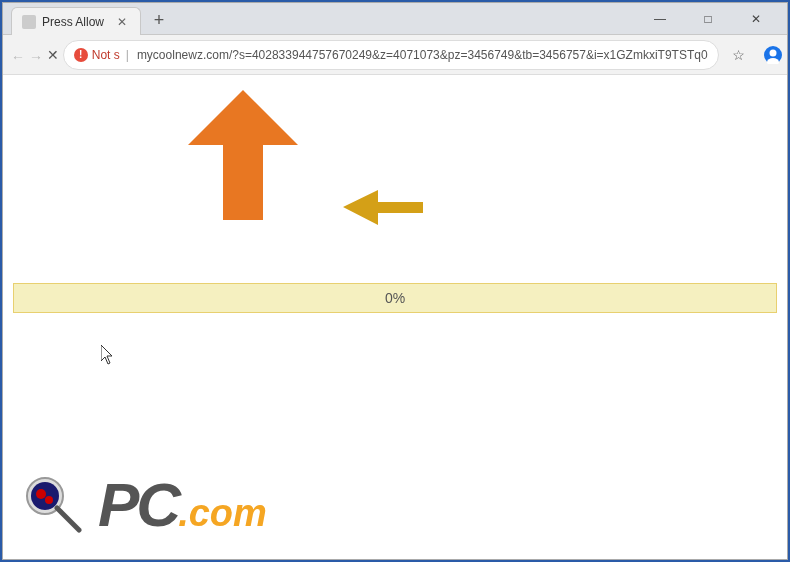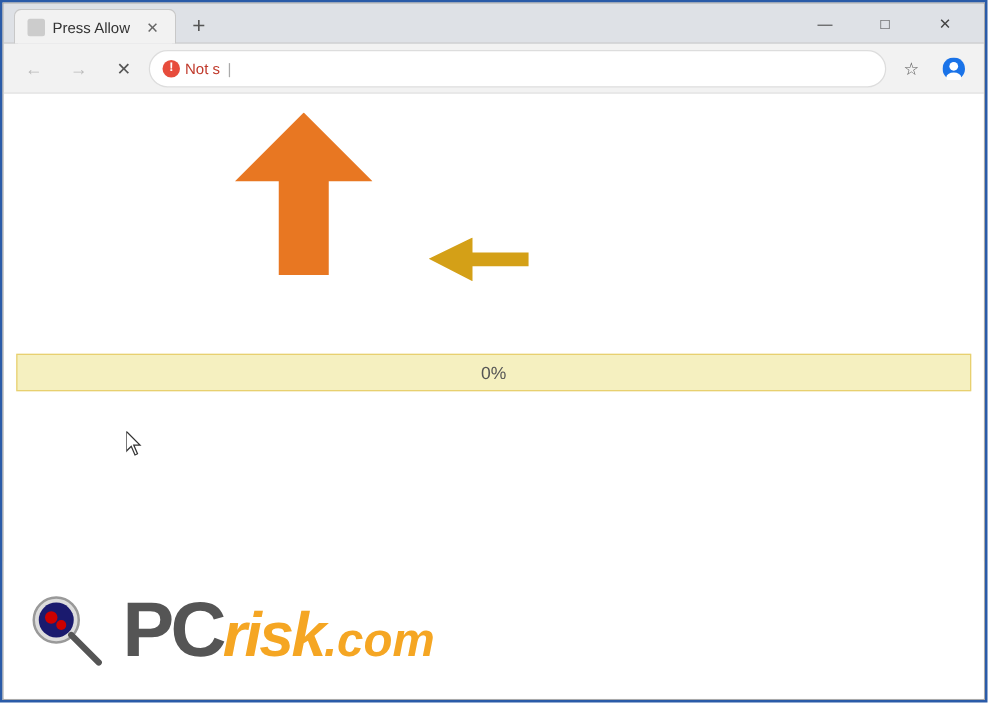--- a/index.html
+++ b/index.html
@@ -279,20 +279,21 @@
     <button class="nav-btn disabled">←</button>
     <button class="nav-btn disabled">→</button>
     <button class="nav-btn">✕</button>
 
     <div class="address-bar">
       <div class="security-icon">
         <div class="security-warning">!</div>
         <span>Not s</span>
         <span style="color:#aaa; margin: 0 2px;">|</span>
       </div>
+      <span class="url-text">mycoolnewz.com/?s=402833944757670249&amp;z=4071073&amp;pz=3456749&amp;tb=3456757&amp;i=x1GZmkxiT9TSTq0</span>
     </div>
 
     <div class="toolbar-actions">
       <button class="nav-btn">☆</button>
 
       <button class="nav-btn">
         <svg width="18" height="18" viewBox="0 0 18 18">
           <circle cx="9" cy="9" r="9" fill="#1a73e8"></circle>
           <circle cx="9" cy="7" r="3.5" fill="white"></circle>
           <ellipse cx="9" cy="16" rx="6" ry="4" fill="white"></ellipse>
@@ -329,20 +330,19 @@
         <circle cx="22" cy="22" r="18" fill="#ddd" stroke="#999" stroke-width="2"></circle>
         <circle cx="22" cy="22" r="14" fill="#1a1a6e"></circle>
 
         <circle cx="18" cy="20" r="5" fill="#cc0000"></circle>
         <circle cx="26" cy="26" r="4" fill="#cc0000"></circle>
 
         <line x1="34" y1="34" x2="56" y2="56" stroke="#555" stroke-width="5" stroke-linecap="round"></line>
       </svg>
 
       <div style="display:flex; align-items:baseline; font-family:Arial Black, Arial, sans-serif;">
-        <span style="font-size:62px; font-weight:900; color:#555; letter-spacing:-3px;">PC</span>
-        <span style="font-size:50px; font-weight:900; color:#f5a623; font-style:italic; letter-spacing:-2px;">risk</span>
+        <span style="font-size:62px; font-weight:900; color:#555; font-style:italic; letter-spacing:-3px;">PC</span>
         <span style="font-size:38px; font-weight:900; color:#f5a623; font-style:italic;">.com</span>
       </div>
     </div>
 
   </div>
 </div>
 
 </body></html>

